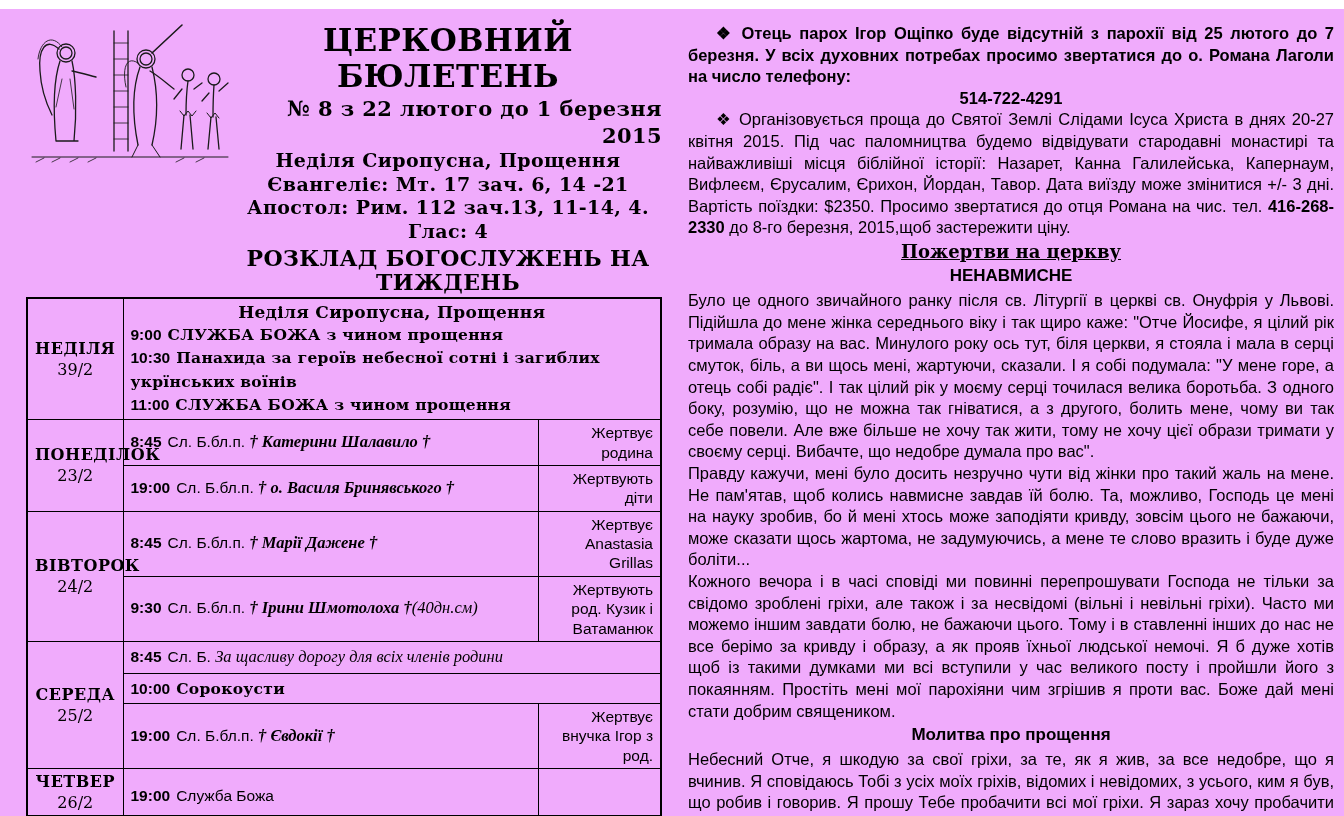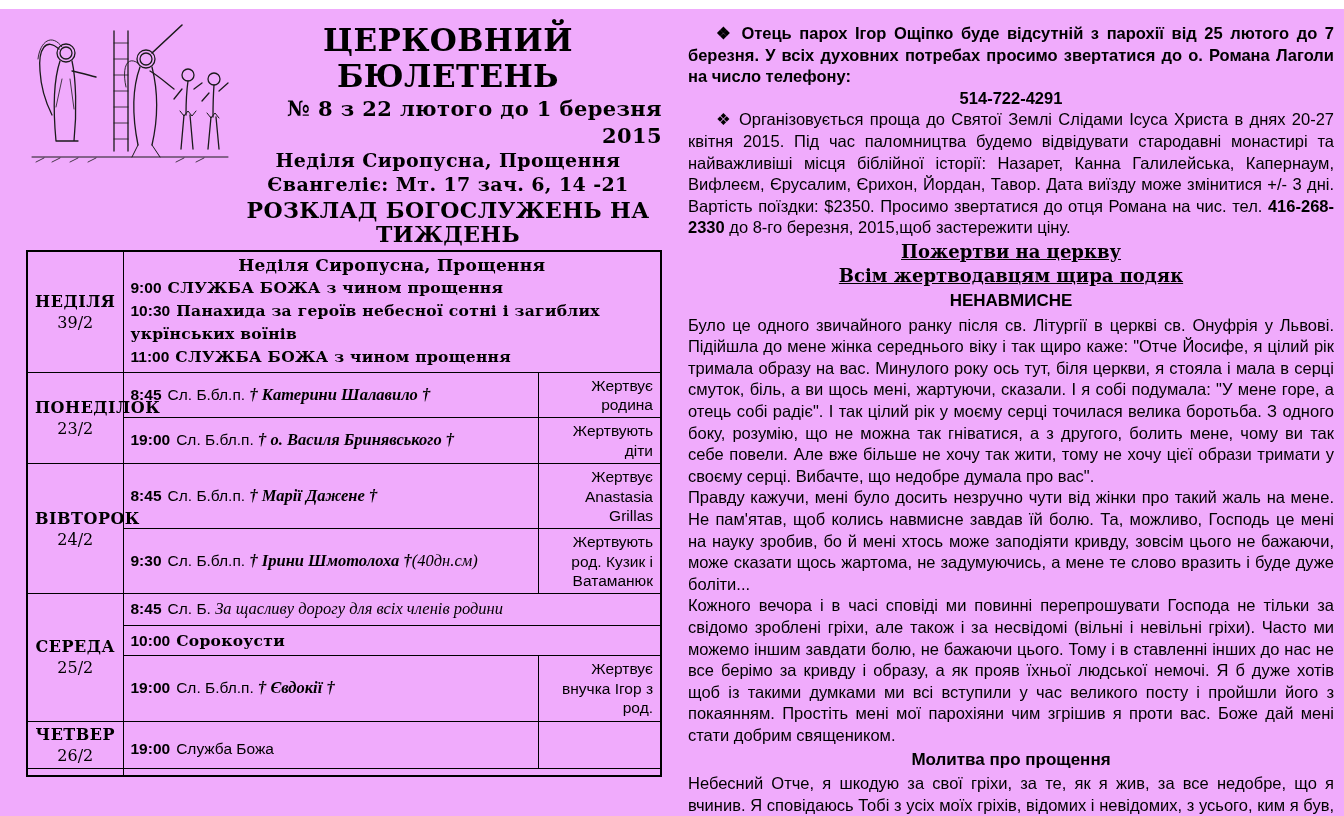--- a/index.html
+++ b/index.html
@@ -88,20 +88,21 @@
         <circle cx="188" cy="60" r="6"></circle>
         <path d="M188 66 C187 80 187 90 187 98 M185 98 l-3 32 M190 98 l3 32"></path>
         <path d="M183 74 l-7 8 M193 72 l9 -8"></path>
         <path d="M181 94 l4 5 4 -5 4 5" stroke-width="1"></path>
       </svg>
       <div class="header-text">
         <div class="bul-title deco">ЦЕРКОВНИЙ БЮЛЕТЕНЬ</div>
         <div class="bul-issue deco">№ 8 з 22 лютого до 1 березня 2015</div>
         <div class="bul-sunday deco u">Неділя Сиропусна, Прощення</div>
         <div class="bul-gospel deco">Євангеліє: Мт. 17 зач. 6, 14 -21</div>
+        <div class="bul-apostle deco">Апостол: Рим. 112 зач.13, 11-14, 4. Глас: 4</div>
         <div class="sched-title deco u">РОЗКЛАД БОГОСЛУЖЕНЬ НА ТИЖДЕНЬ</div>
       </div>
     </div>
 
     <table class="sched">
       <colgroup>
           <col style="width:96px">
           <col>
           <col style="width:122px">
         </colgroup>
@@ -199,21 +200,20 @@
     </tbody>
       </table>
 
   </div>
 
   <div class="col-right">
     <p class="ind"><span class="seg-b">❖  Отець парох Ігор Ощіпко буде відсутній з парохії від 25 лютого до 7 березня. У всіх духовних потребах просимо звертатися до о. Романа Лаголи на число телефону:</span></p>
     <div class="phone-line">514-722-4291</div>
     <p class="ind"><span class="seg-n">❖  Організовується проща до Святої Землі Слідами Ісуса Христа в днях 20-27 квітня 2015. Під час паломництва будемо відвідувати стародавні монастирі та найважливіші місця біблійної історії: Назарет, Канна Галилейська, Капернаум, Вифлеєм, Єрусалим, Єрихон, Йордан, Тавор. Дата виїзду може змінитися +/- 3 дні. Вартість поїздки: $2350. Просимо звертатися до отця Романа на чис. тел. </span><span class="seg-b">416-268-2330</span><span class="seg-n"> до 8-го березня, 2015,щоб застережити ціну.</span></p>
     <div class="rh-deco">Пожертви на церкву</div>
-    <div class="rh-deco">Всім жертводавцям щира подяк</div>
     <div class="rh-bold">НЕНАВМИСНЕ</div>
     <p>Було це одного звичайного ранку після св. Літургії в церкві св. Онуфрія у Львові. Підійшла до мене жінка середнього віку і так щиро каже: "Отче Йосифе, я цілий рік тримала образу на вас. Минулого року ось тут, біля церкви, я стояла і мала в серці смуток, біль, а ви щось мені, жартуючи, сказали. І я собі подумала: "У мене горе, а отець собі радіє". І так цілий рік у моєму серці точилася велика боротьба. З одного боку, розумію, що не можна так гніватися, а з другого, болить мене, чому ви так себе повели. Але вже більше не хочу так жити, тому не хочу цієї образи тримати у своєму серці. Вибачте, що недобре думала про вас".</p>
     <p>Правду кажучи, мені було досить незручно чути від жінки про такий жаль на мене. Не пам'ятав, щоб колись навмисне завдав їй болю. Та, можливо, Господь це мені на науку зробив, бо й мені хтось може заподіяти кривду, зовсім цього не бажаючи, може сказати щось жартома, не задумуючись, а мене те слово вразить і буде дуже боліти...</p>
     <p>Кожного вечора і в часі сповіді ми повинні перепрошувати Господа не тільки за свідомо зроблені гріхи, але також і за несвідомі (вільні і невільні гріхи). Часто ми можемо іншим завдати болю, не бажаючи цього. Тому і в ставленні інших до нас не все берімо за кривду і образу, а як прояв їхньої людської немочі. Я б дуже хотів щоб із такими думками ми всі вступили у час великого посту і пройшли його з покаянням. Простіть мені мої парохіяни чим згрішив я проти вас. Боже дай мені стати добрим священиком.</p>
     <div class="rh-bold">Молитва про прощення</div>
     <p><span class="seg-n">Небесний Отче, я шкодую за свої гріхи, за те, як я жив, за все недобре, що я вчинив. Я сповідаюсь Тобі з усіх моїх гріхів, відомих і невідомих, з усього, ким я був, що робив і говорив. Я прошу Тебе пробачити всі мої гріхи. Я зараз хочу пробачити також усіх тих, хто образив мене і грішив проти мене </span></p>
   </div>
 
 </div>
 

